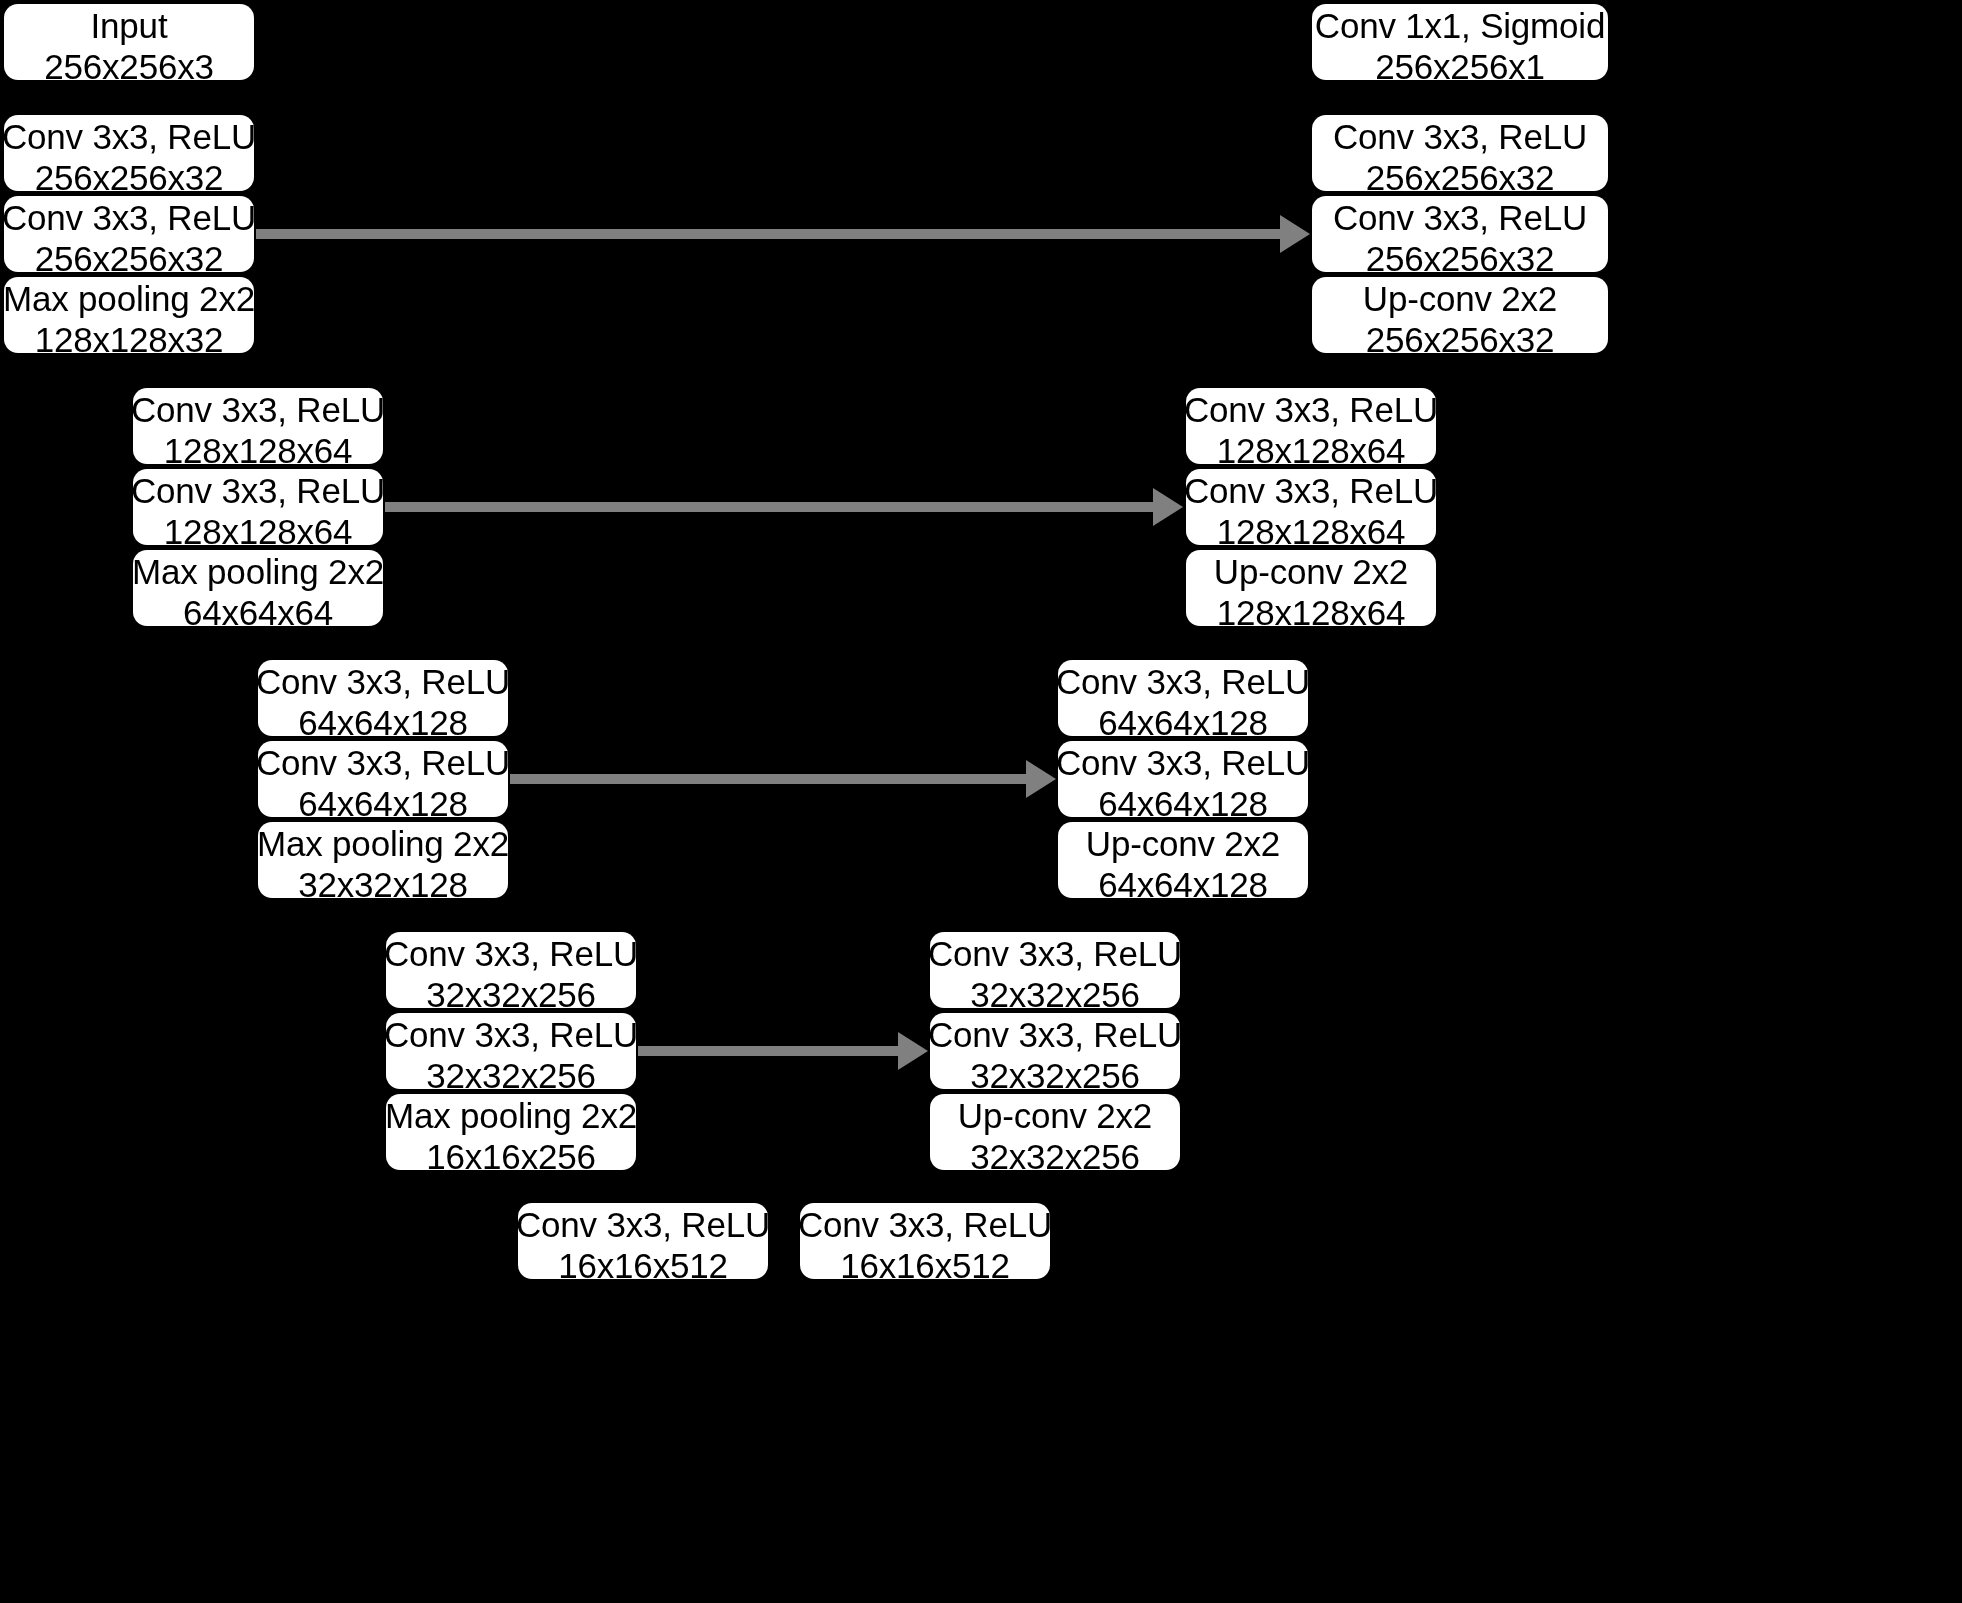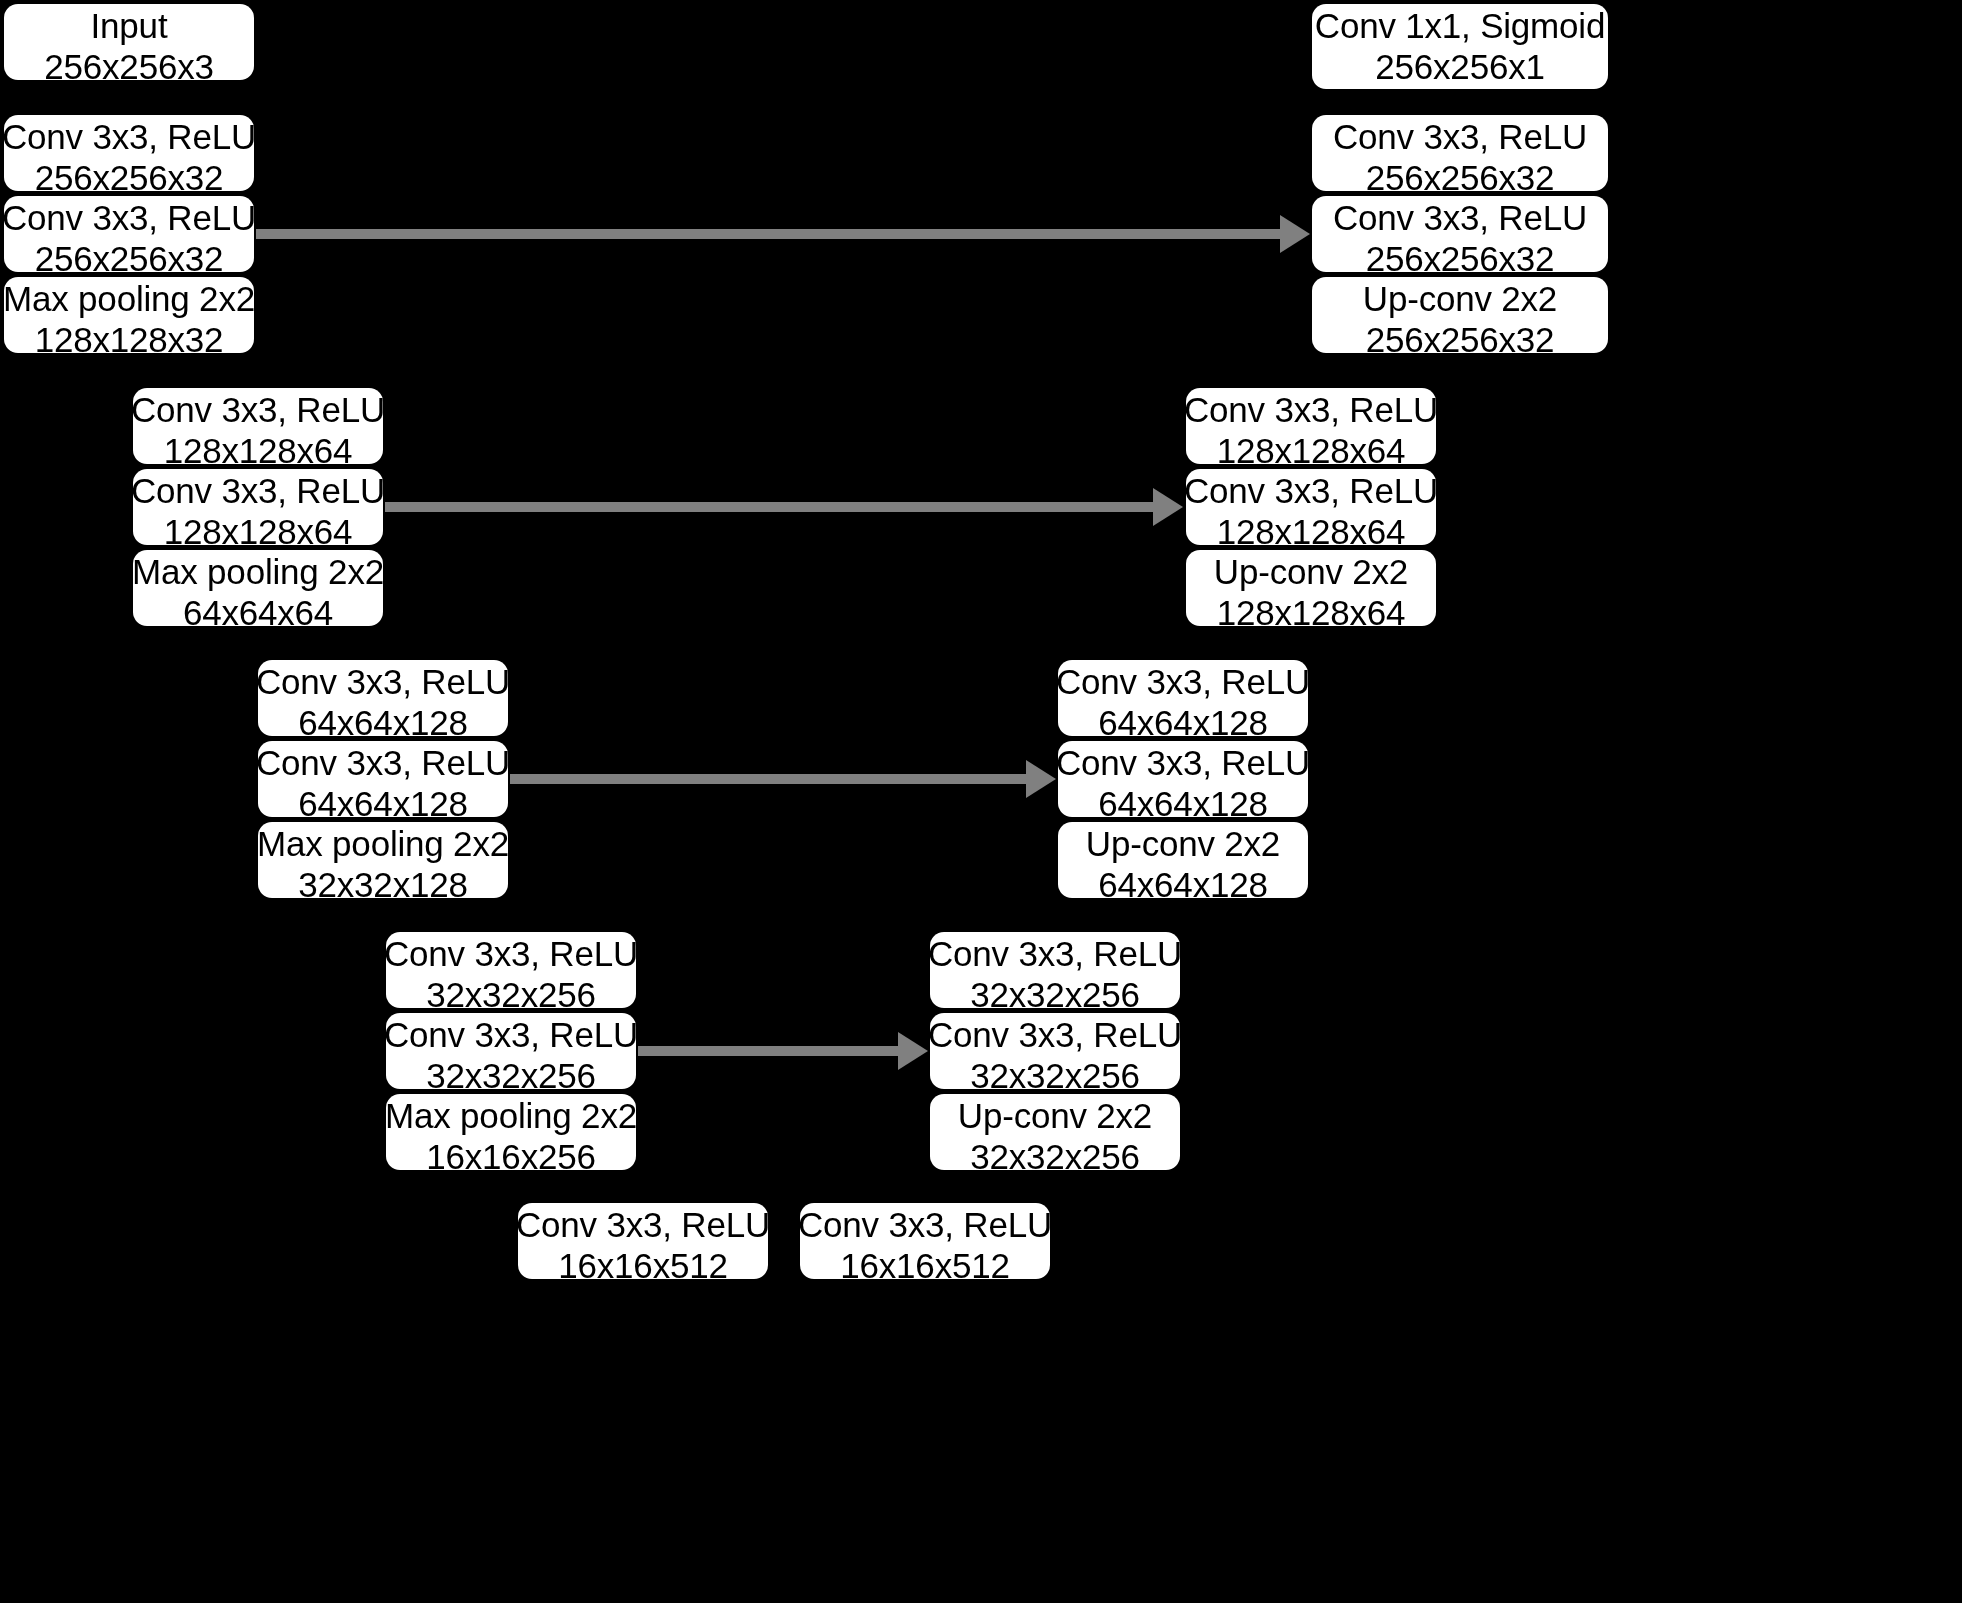--- a/index.html
+++ b/index.html
@@ -167,21 +167,21 @@
   <div class="node" style="left:1186px; top:469px; width:250px; height:76px;">
     <span class="l1">Conv 3x3, ReLU</span>
     <span class="l2">128x128x64</span>
   </div>
 
   <div class="node" style="left:1186px; top:550px; width:250px; height:76px;">
     <span class="l1">Up-conv 2x2</span>
     <span class="l2">128x128x64</span>
   </div>
 
-  <div class="node" style="left:1312px; top:4px; width:296px; height:85px;">
+  <div class="node" style="left:1312px; top:4px; width:296px; height:76px;">
     <span class="l1">Conv 1x1, Sigmoid</span>
     <span class="l2">256x256x1</span>
   </div>
 
   <div class="node" style="left:1312px; top:115px; width:296px; height:76px;">
     <span class="l1">Conv 3x3, ReLU</span>
     <span class="l2">256x256x32</span>
   </div>
 
   <div class="node" style="left:1312px; top:196px; width:296px; height:76px;">

